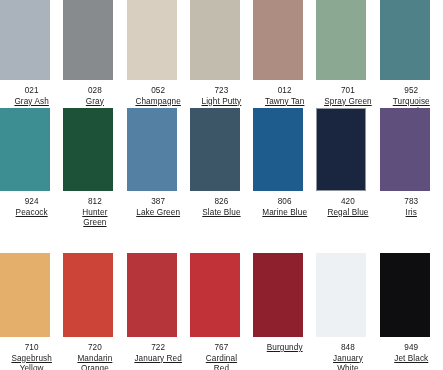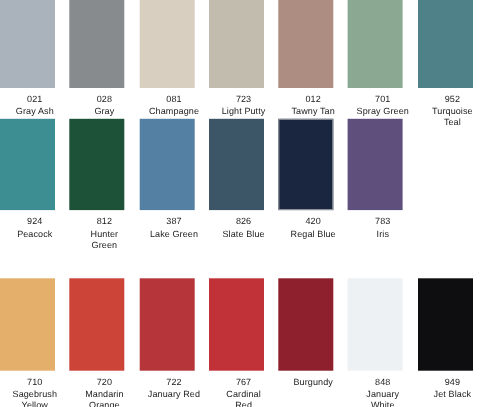--- a/index.html
+++ b/index.html
@@ -76,20 +76,21 @@
     color: #1b1b1b;
     letter-spacing: 0.1px;
   }
   .swatch-name {
     display: block;
     font-size: 8.2px;
     line-height: 10.5px;
     color: #1b1b1b;
     letter-spacing: 0.1px;
     white-space: pre-line;
+    text-decoration: underline;
   }
 </style>
 </head>
 <body>
 
 <div id="swatch-chart">
     <div class="swatch-row row-0">
       <div class="swatch-cell">
         <div class="chip-wrap">
           <div class="swatch-chip" style="background-color: rgb(170, 178, 188);"></div>
@@ -106,21 +107,21 @@
         <div class="swatch-caption">
           <span class="swatch-code">028</span>
           <span class="swatch-name">Gray</span>
         </div>
       </div>
       <div class="swatch-cell">
         <div class="chip-wrap">
           <div class="swatch-chip" style="background-color: rgb(217, 207, 192);"></div>
         </div>
         <div class="swatch-caption">
-          <span class="swatch-code">081</span>
+          <span class="swatch-code">052</span>
           <span class="swatch-name">Champagne</span>
         </div>
       </div>
       <div class="swatch-cell">
         <div class="chip-wrap">
           <div class="swatch-chip" style="background-color: rgb(194, 188, 174);"></div>
         </div>
         <div class="swatch-caption">
           <span class="swatch-code">723</span>
           <span class="swatch-name">Light Putty</span>
@@ -188,20 +189,29 @@
         <div class="chip-wrap">
           <div class="swatch-chip" style="background-color: rgb(60, 86, 104);"></div>
         </div>
         <div class="swatch-caption">
           <span class="swatch-code">826</span>
           <span class="swatch-name">Slate Blue</span>
         </div>
       </div>
       <div class="swatch-cell">
         <div class="chip-wrap">
+          <div class="swatch-chip" style="background-color: rgb(29, 92, 140);"></div>
+        </div>
+        <div class="swatch-caption">
+          <span class="swatch-code">806</span>
+          <span class="swatch-name">Marine Blue</span>
+        </div>
+      </div>
+      <div class="swatch-cell">
+        <div class="chip-wrap">
           <div class="swatch-chip bordered" style="background-color: rgb(26, 37, 64);"></div>
         </div>
         <div class="swatch-caption">
           <span class="swatch-code">420</span>
           <span class="swatch-name">Regal Blue</span>
         </div>
       </div>
       <div class="swatch-cell last">
         <div class="chip-wrap">
           <div class="swatch-chip" style="background-color: rgb(94, 79, 125);"></div>

